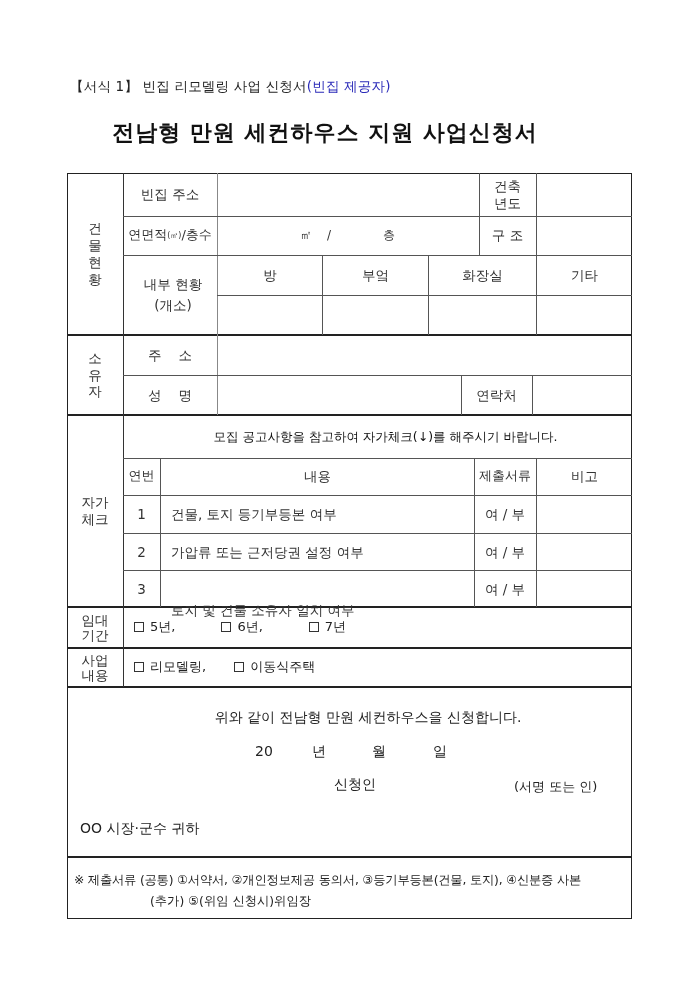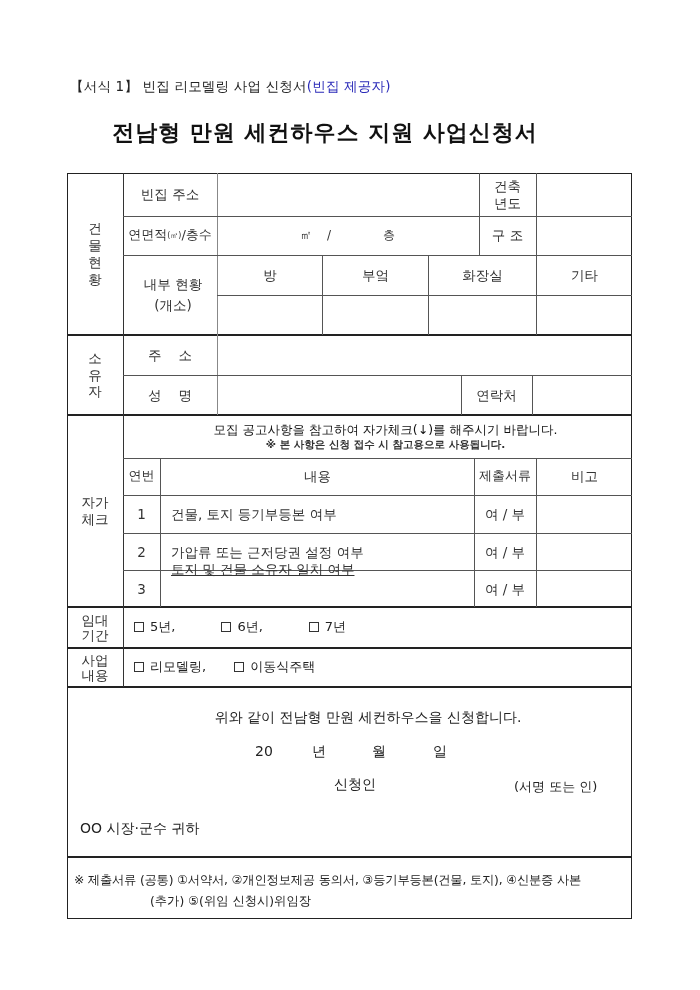--- a/index.html
+++ b/index.html
@@ -106,21 +106,20 @@
 <div class="cell" style="left:218px; top:335px; width:414px; height:40px;"></div>
 <div class="cell" style="left:123px; top:375px; width:94px; height:40px; white-space:pre;">성    명</div>
 <div class="cell" style="left:218px; top:375px; width:243px; height:40px;"></div>
 <div class="cell" style="left:461px; top:375px; width:71px; height:40px;">연락처</div>
 <div class="cell" style="left:533px; top:375px; width:99px; height:40px;"></div>
 
 <div class="cell" style="left:67px; top:415px; width:56px; height:192px; white-space:pre-line;">자가
 체크</div>
 <div class="cell vert" style="left:123px; top:415px; width:509px; height:43px;margin-left:8px;">
   <span class="notice1">모집 공고사항을 참고하여 자가체크(↓)를 해주시기 바랍니다.</span>
-  <span class="tiny">※ 본 사항은 신청 접수 시 참고용으로 사용됩니다.</span>
 </div>
 <div class="ln h" style="left:123px; top:458px; width:509px;"></div>
 <div class="ln h" style="left:123px; top:495px; width:509px;"></div>
 <div class="ln h" style="left:123px; top:533px; width:509px;"></div>
 <div class="ln h" style="left:123px; top:570px; width:509px;"></div>
 <div class="ln v" style="left:160px; top:458px; height:149px;"></div>
 <div class="ln v" style="left:474px; top:458px; height:149px;"></div>
 <div class="ln v" style="left:536px; top:458px; height:149px;"></div>
 
 <div class="cell" style="left:123px; top:458px; width:37px; height:37px; font-size:13px;">연번</div>
@@ -132,21 +131,21 @@
 <div class="cell left" style="left:161px; top:496px; width:313px; height:37px;">건물, 토지 등기부등본 여부</div>
 <div class="cell" style="left:474px; top:496px; width:62px; height:37px;">여 / 부</div>
 <div class="cell" style="left:537px; top:496px; width:95px; height:37px;"></div>
 
 <div class="cell" style="left:123px; top:534px; width:37px; height:36px;">2</div>
 <div class="cell left" style="left:161px; top:534px; width:313px; height:36px;">가압류 또는 근저당권 설정 여부</div>
 <div class="cell" style="left:474px; top:534px; width:62px; height:36px;">여 / 부</div>
 <div class="cell" style="left:537px; top:534px; width:95px; height:36px;"></div>
 
 <div class="cell" style="left:123px; top:571px; width:37px; height:36px;">3</div>
-<div class="cell left" style="left:161px; top:551px; width:313px; height:36px;text-decoration:underline;">토지 및 건물 소유자 일치 여부</div>
+<div class="cell left" style="left:161px; top:592px; width:313px; height:36px;">토지 및 건물 소유자 일치 여부</div>
 <div class="cell" style="left:474px; top:571px; width:62px; height:36px;">여 / 부</div>
 <div class="cell" style="left:537px; top:571px; width:95px; height:36px;"></div>
 
 <div class="cell" style="left:67px; top:607px; width:56px; height:41px; white-space:pre-line; line-height:1.1;">임대
 기간</div>
 <div class="cell left" style="left:124px; top:607px; width:508px; height:41px; font-size:13px; color:#222;gap:40px;">
   <span class="opt"><span class="checkbox-glyph"></span><span>5년,</span></span>
   <span class="opt"><span class="checkbox-glyph"></span><span>6년,</span></span>
   <span class="opt"><span class="checkbox-glyph"></span><span>7년</span></span>
 </div>

